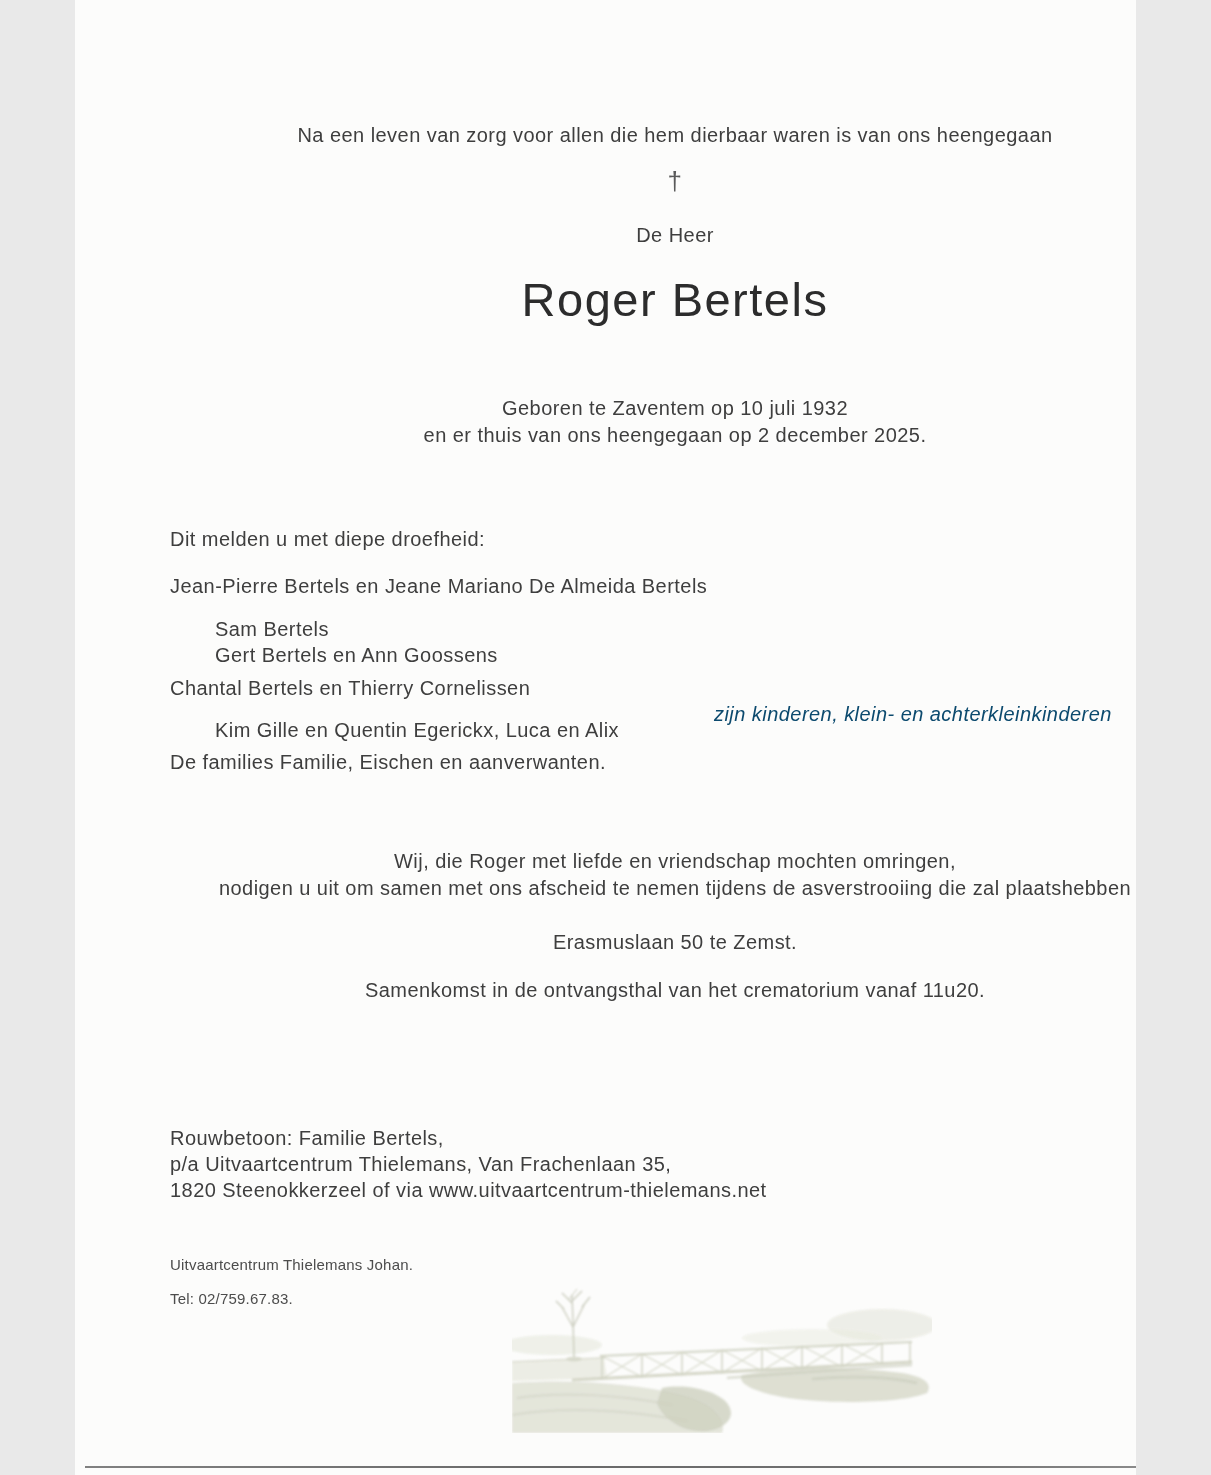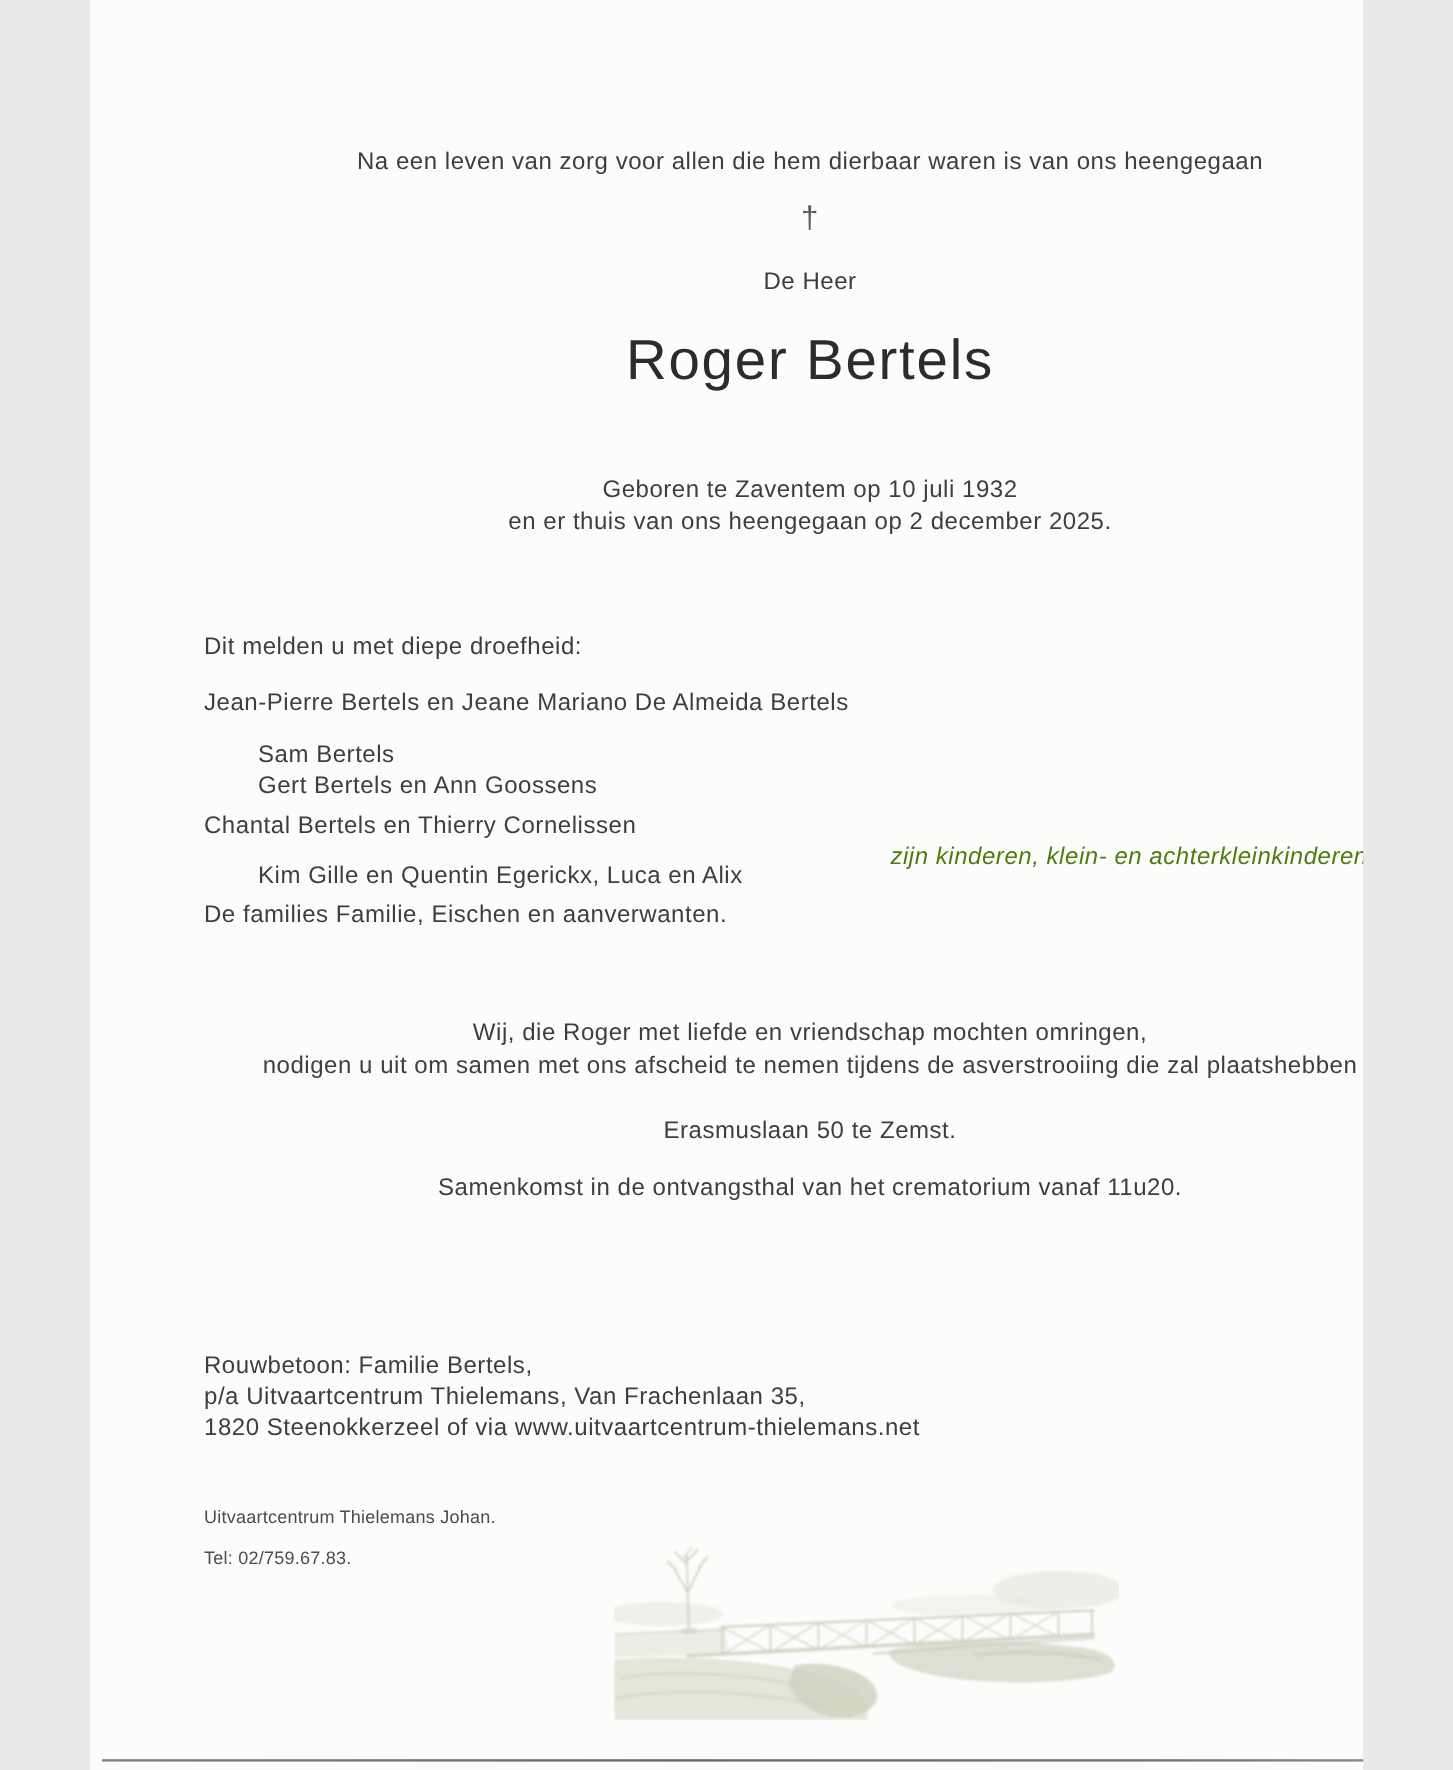--- a/index.html
+++ b/index.html
@@ -30,23 +30,23 @@
   }
   .deceased{
     font-size:47px;
     letter-spacing:1.5px;
     color:#2c2c2c;
     line-height:52px;
   }
   .bold-seg{font-weight:700;color:#161616;letter-spacing:.2px;}
   .italic-note{
     position:absolute;
-    left:572px;top:0;
+    left:544px;top:0;
     font-style:italic;
-    color:#4d7c0f;
+    color:#0c4a6e;
   }
   .rel{position:relative;}
   .small-line{
     font-size:15px;
     line-height:18px;
     letter-spacing:.2px;
     color:#4c4c4c;
   }
   .scan-line{
     position:absolute;

